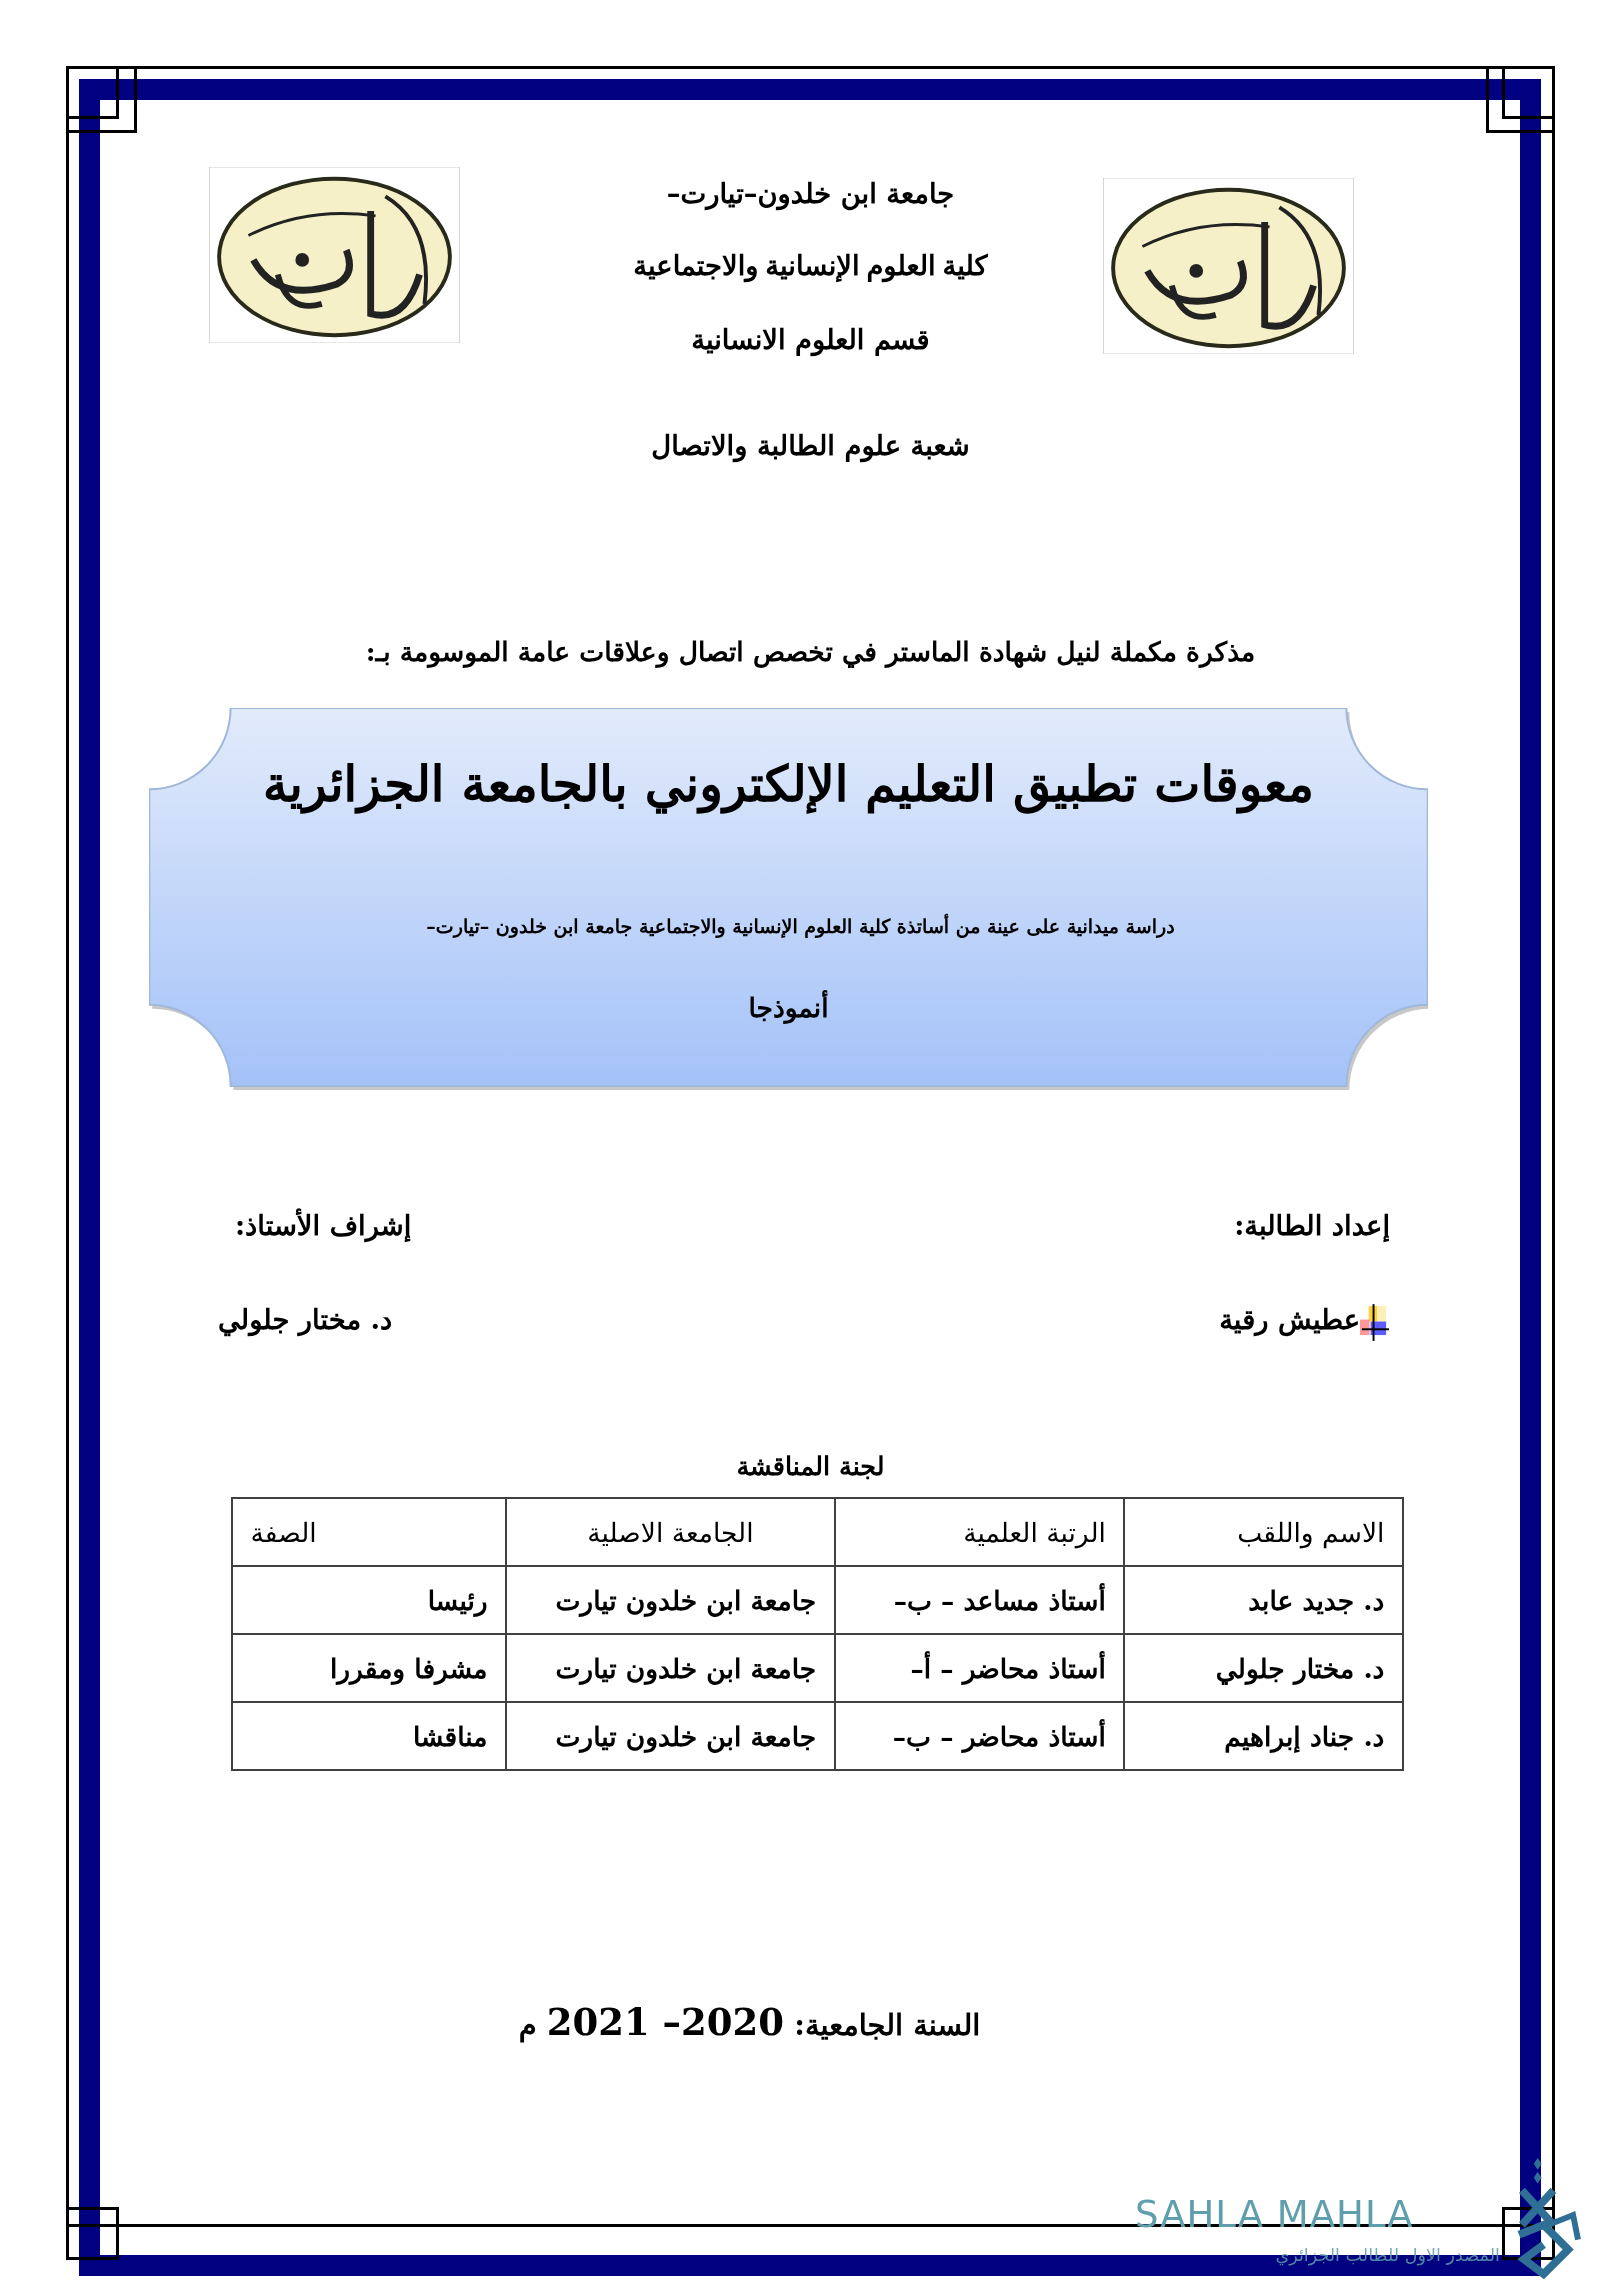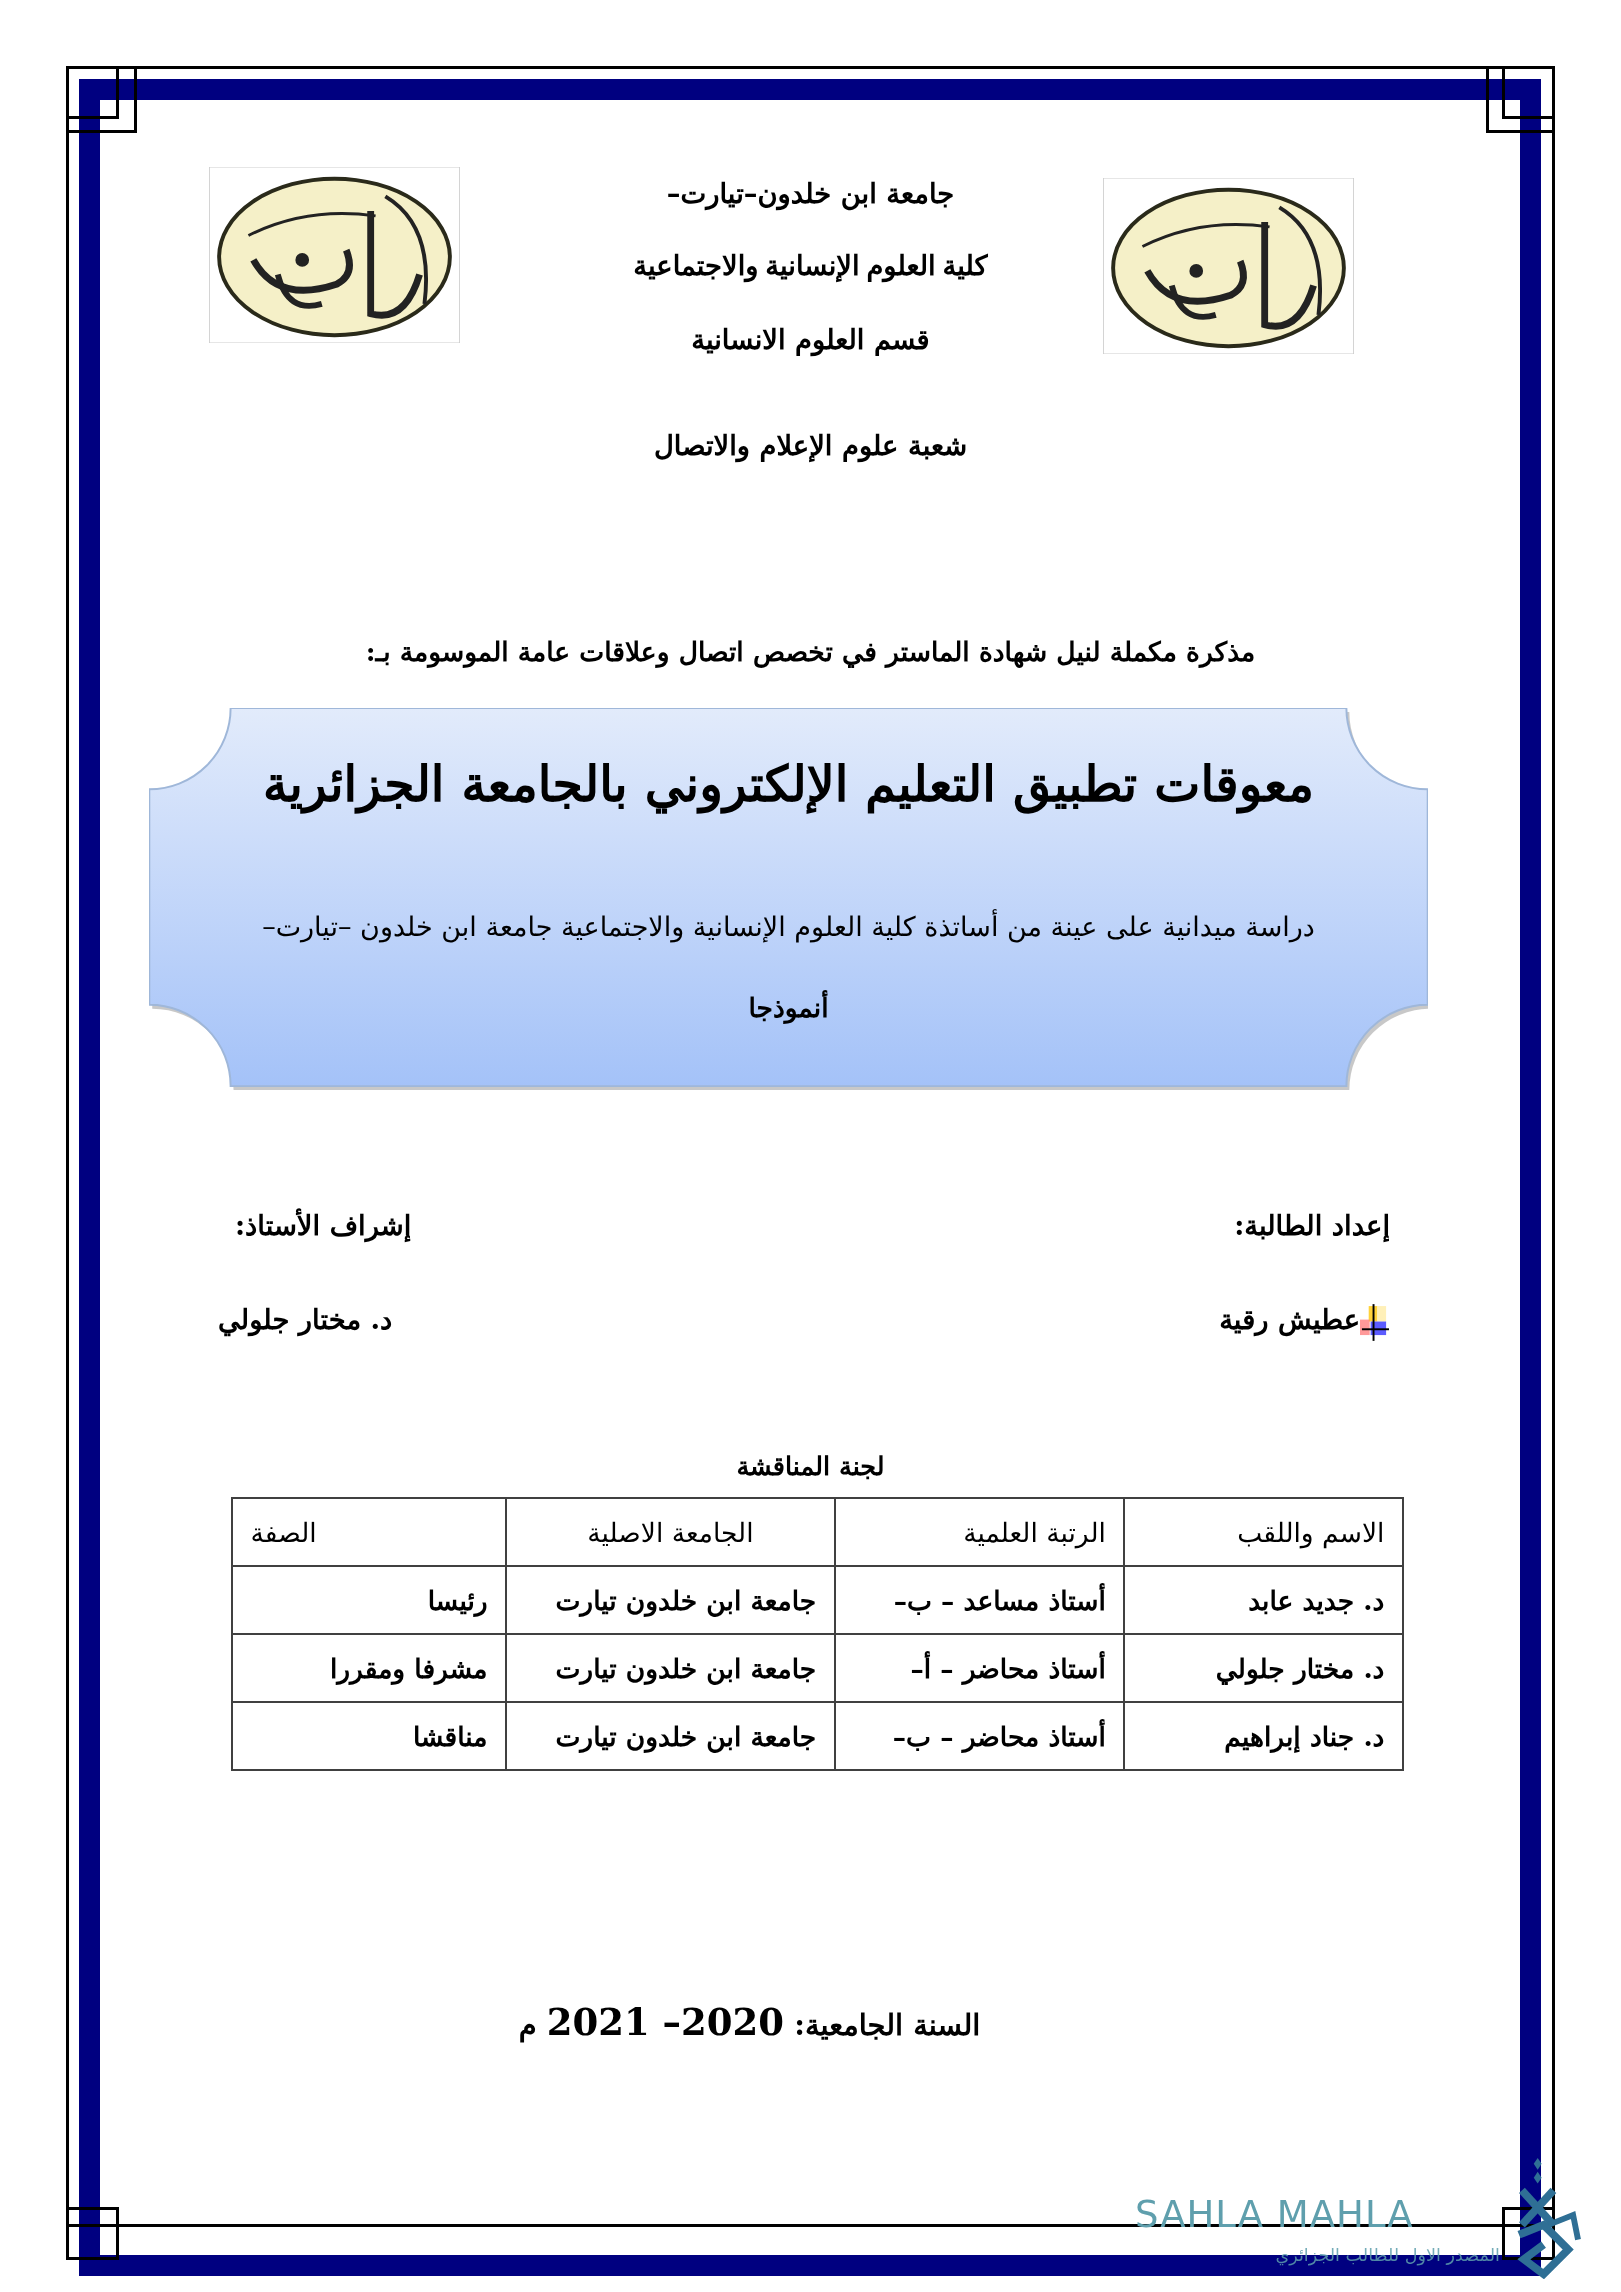--- a/index.html
+++ b/index.html
@@ -15,22 +15,22 @@
   .logo { position: absolute; width: 251px; height: 176px; }
   .hdr-line { position: absolute; left: 0; width: 1621px; text-align: center; direction: rtl;
          font-weight: bold; font-size: 27.4px; line-height: 39px; }
   .intro { position: absolute; left: 0; width: 1621px; text-align: center; direction: rtl;
          font-weight: bold; font-size: 26.5px; line-height: 39px; }
   
   .title-box { position: absolute; left: 149px; top: 708px; width: 1279px; height: 378px; }
   .title-box svg { position: absolute; left: 0; top: 0; }
   .title-main { position: absolute; left: 0; width: 1279px; top: 47px; text-align: center; direction: rtl;
          font-weight: bold; font-size: 49px; line-height: 59px; }
-  .title-sub { position: absolute; left: 0; width: 1279px; top: 199px; text-align: center; direction: rtl;
-         font-weight: normal; font-size: 27px; line-height: 39px; }
+  .title-sub { position: absolute; left: 12px; width: 1279px; top: 199px; text-align: center; direction: rtl;
+         font-weight: bold; font-size: 19px; line-height: 39px; }
   .title-model { position: absolute; left: 0; width: 1279px; top: 280px; text-align: center; direction: rtl;
          font-weight: bold; font-size: 26.5px; line-height: 39px; }
   
   .lbl { position: absolute; direction: rtl; font-weight: bold; font-size: 27.4px; line-height: 39px; white-space: nowrap; }
   .bullet-icon { position: absolute; left: 1360px; top: 1304px; width: 29px; height: 37px; }
   
   .committee-title { position: absolute; left: 0; width: 1621px; top: 1449px; text-align: center;
          direction: rtl; font-weight: bold; font-size: 25.5px; line-height: 35px; }
   table.committee { position: absolute; left: 231px; top: 1497px; width: 1173px; border-collapse: collapse;
          direction: rtl; }
@@ -89,21 +89,21 @@
     <path d="M165 45 L165 150 Q200 160 215 110" stroke="#222" stroke-width="7" fill="none"></path>
     <path d="M180 30 Q230 60 220 140" stroke="#222" stroke-width="4" fill="none"></path>
     <circle cx="95" cy="95" r="7" fill="#222"></circle>
     <path d="M70 110 Q80 150 115 140" stroke="#222" stroke-width="6" fill="none"></path>
   </svg>
 </div>
 
 <div class="hdr-line" style="top:174px;">جامعة ابن خلدون–تيارت–</div>
 <div class="hdr-line" style="top:247px;font-family:Liberation Serif, serif;">كلية العلوم الإنسانية والاجتماعية</div>
 <div class="hdr-line" style="top:320px;">قسم العلوم الانسانية</div>
-<div class="hdr-line" style="top:426px;">شعبة علوم الإعلام والاتصال</div>
+<div class="hdr-line" style="top:426px;">شعبة علوم الطالبة والاتصال</div>
 
 <div class="intro" style="top:632px;">مذكرة مكملة لنيل شهادة الماستر في تخصص اتصال وعلاقات عامة الموسومة بـ:</div>
 
 <div class="title-box">
   <svg width="1279" height="384" viewBox="0 0 1305 392">
     <defs>
       <linearGradient id="tbg" x1="0" y1="0" x2="0" y2="1">
         <stop offset="0" stop-color="#e2ebfb"></stop>
         <stop offset="1" stop-color="#a4c2f8"></stop>
       </linearGradient>

